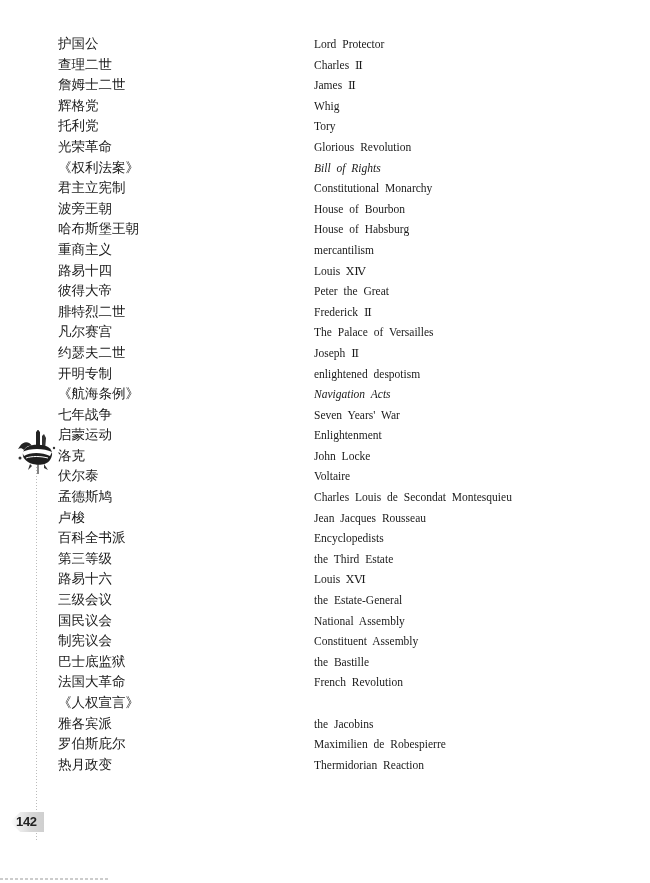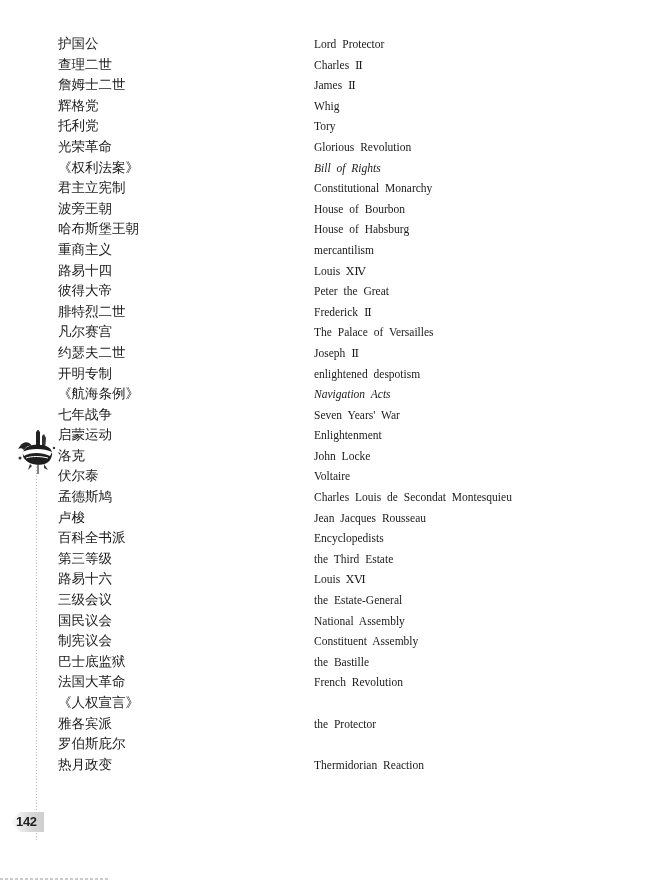--- a/index.html
+++ b/index.html
@@ -254,24 +254,25 @@
       </div>
     <div class="row">
         <span class="zh">法国大革命</span>
         <span class="en">French Revolution</span>
       </div>
     <div class="row">
         <span class="zh">《人权宣言》</span>
       </div>
     <div class="row">
         <span class="zh">雅各宾派</span>
-        <span class="en">the Protector</span>
+        <span class="en">the Jacobins</span>
       </div>
     <div class="row">
         <span class="zh">罗伯斯庇尔</span>
+        <span class="en">Maximilien de Robespierre</span>
       </div>
     <div class="row">
         <span class="zh">热月政变</span>
         <span class="en">Thermidorian Reaction</span>
       </div>
   </div>
 
   <div class="page-number">
     <div class="tab"></div>
     <span>142</span>

